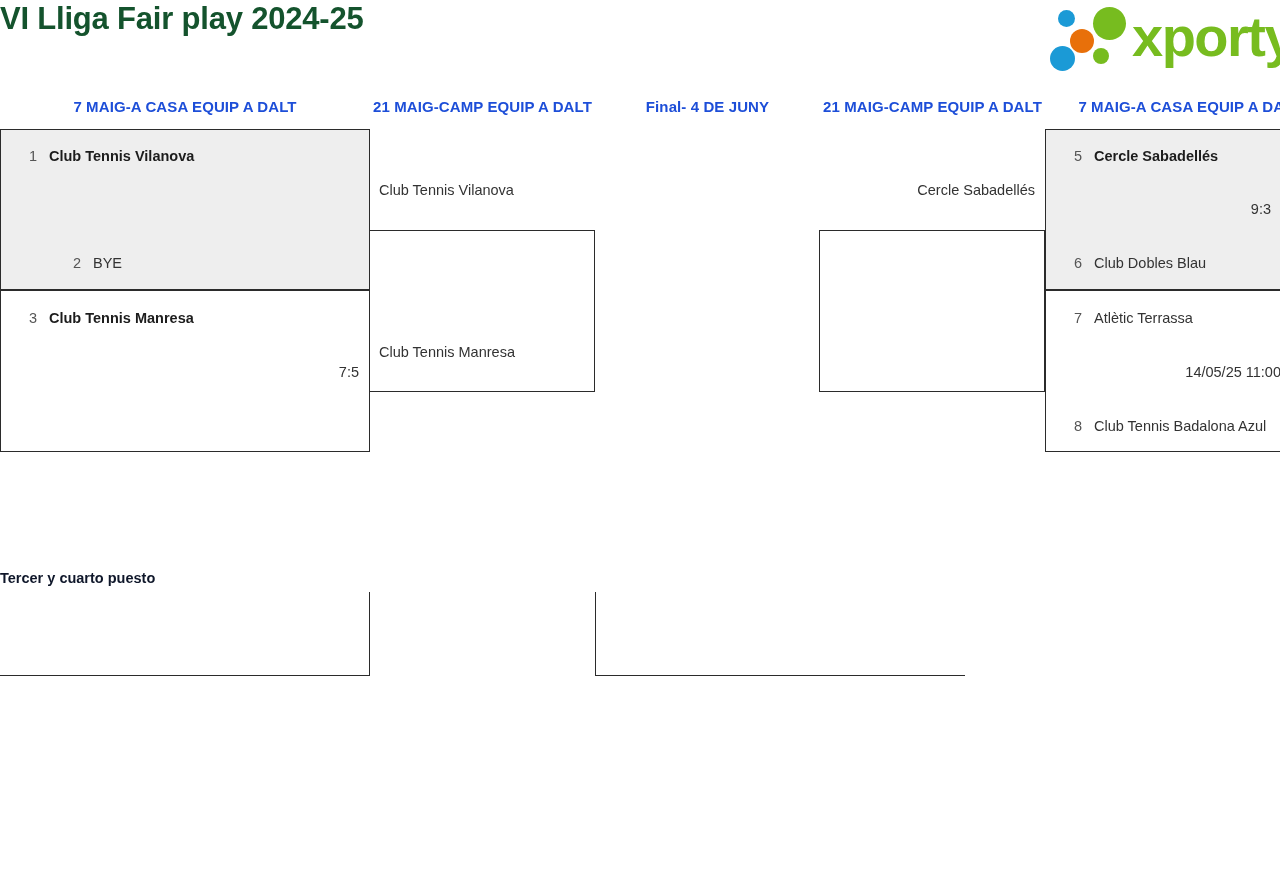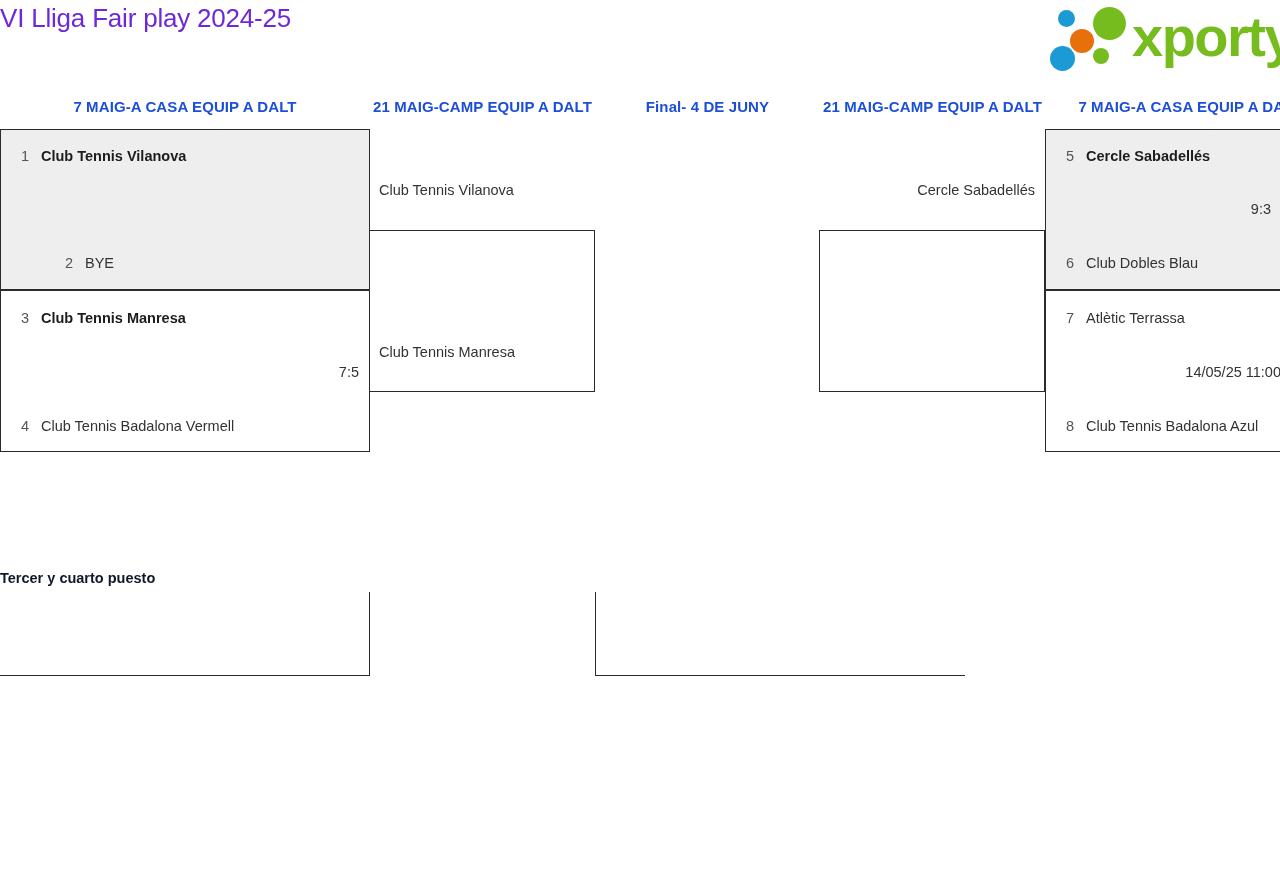--- a/index.html
+++ b/index.html
@@ -16,24 +16,24 @@
     color: #2b2b2b;
     -webkit-font-smoothing: antialiased;
   }
 
   
   #header-title {
     position: absolute;
     left: 0px;
     top: 2px;
     width: 900px;
-    font-size: 26px;
+    font-size: 31px;
     line-height: 33px;
-    font-weight: 400;
-    color: #6d28d9;
+    font-weight: 700;
+    color: #14532d;
     letter-spacing: -0.2px;
   }
   #header-title .line { display: block; white-space: nowrap; }
 
   
   #brand-logo {
     position: absolute;
     left: 1048px;
     top: 4px;
     width: 232px;
@@ -79,21 +79,21 @@
     border: 1px solid #2b2b2b;
   }
   .match-box.shaded { background: #eeeeee; }
   .match-box.plain  { background: #ffffff; }
 
   .slot {
     position: absolute;
     left: 0;
     width: 100%;
     box-sizing: border-box;
-    padding: 0 20px;
+    padding: 0 28px;
     font-size: 14.5px;
     line-height: 20px;
     color: #333333;
     white-space: nowrap;
   }
   .slot .seed {
     display: inline-block;
     min-width: 14px;
     color: #555555;
     font-weight: 400;
@@ -176,23 +176,20 @@
   <div class="slot" style="top:123px;margin-left:44px;">
     <span class="seed">2</span><span class="team">BYE</span>
   </div>
 </div>
 
 <div class="match-box plain" style="left:0px; top:290px; width:370px; height:162px;">
   <div class="slot" style="top:17px;">
     <span class="seed">3</span><span class="team winner">Club Tennis Manresa</span>
   </div>
   <div class="result" style="top:71px;">7:5</div>
-  <div class="slot" style="top:125px;">
-    <span class="seed">4</span><span class="team">Club Tennis Badalona Vermell</span>
-  </div>
 </div>
 
 <div class="match-box shaded" style="left:1045px; top:129px; width:370px; height:161px;">
   <div class="slot" style="top:16px;">
     <span class="seed">5</span><span class="team winner">Cercle Sabadellés</span>
   </div>
   <div class="result" style="top:69px; width:235px;padding-left:12px;">9:3</div>
   <div class="slot" style="top:123px;">
     <span class="seed">6</span><span class="team">Club Dobles Blau</span>
   </div>

